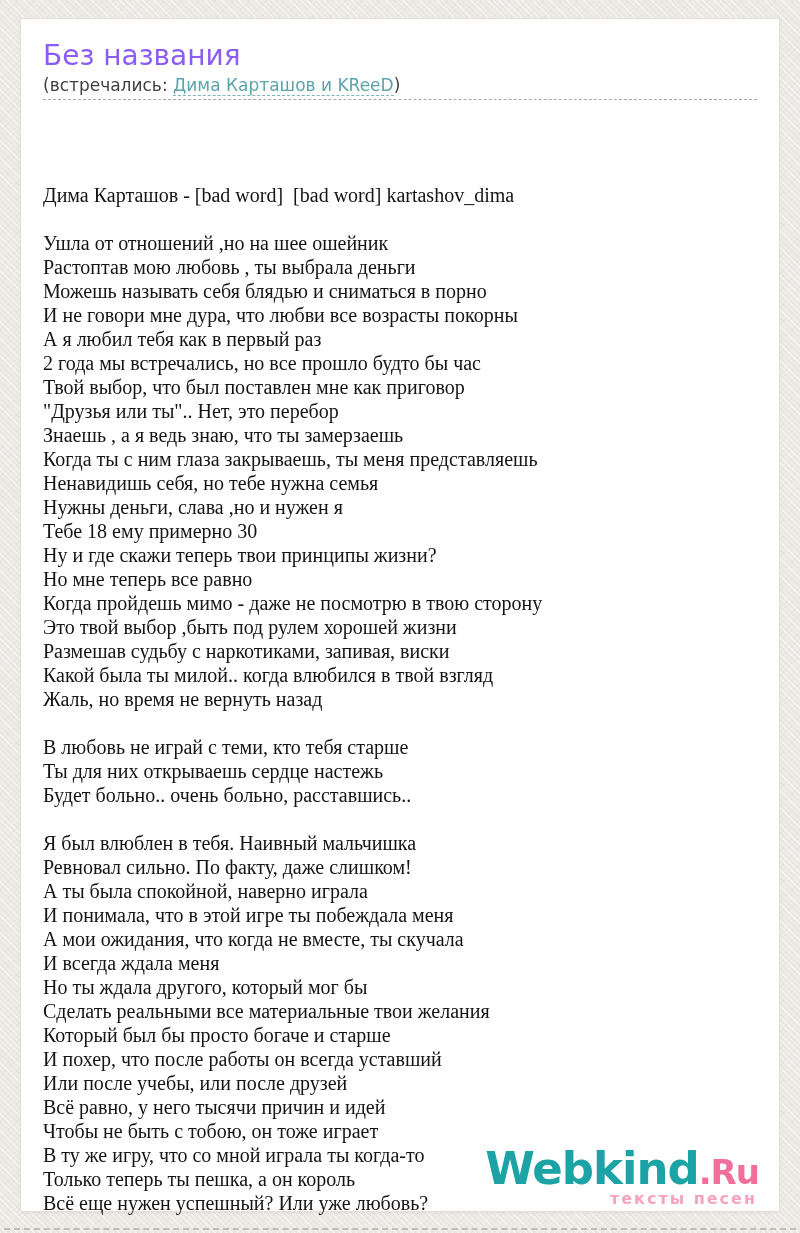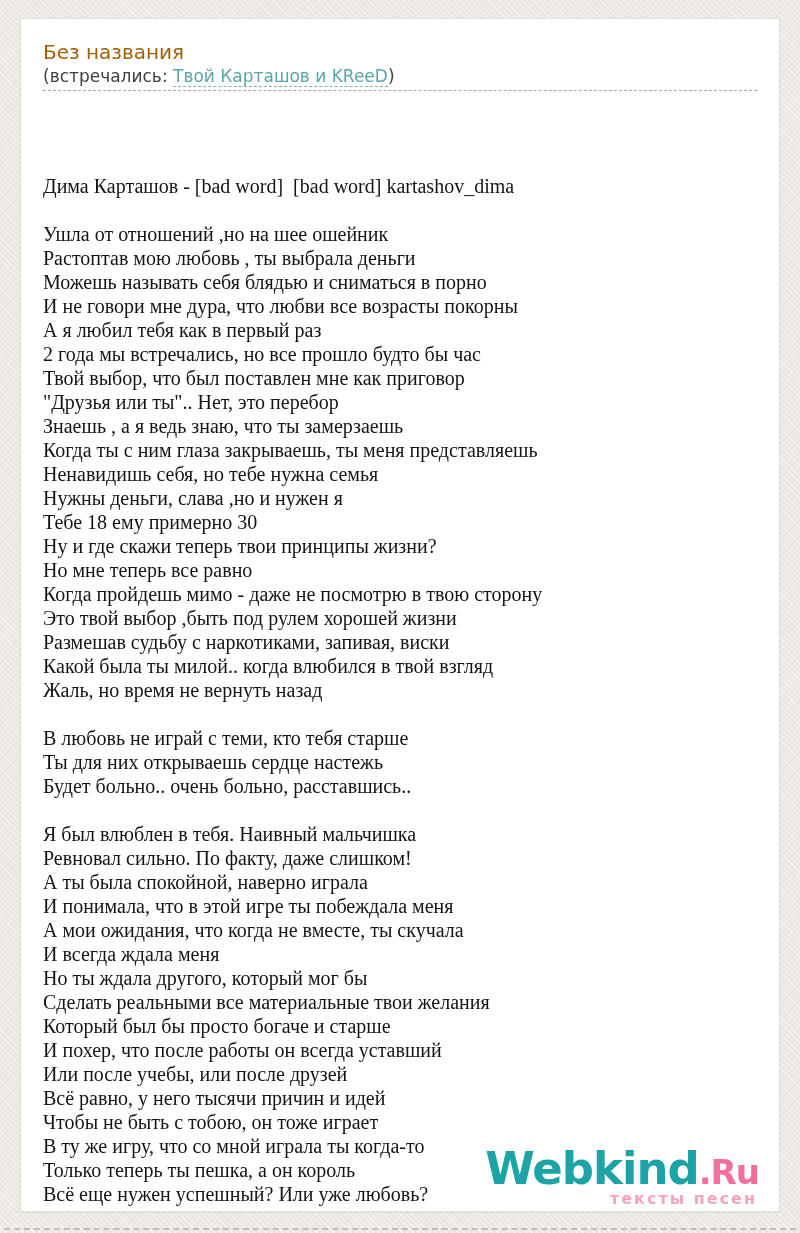--- a/index.html
+++ b/index.html
@@ -25,22 +25,22 @@
     background: #ffffff;
     border: 1px solid #e3e0da;
     box-shadow: 0 1px 2px rgba(0,0,0,0.06);
     padding: 22px 22px 0 22px;
   }
   .header {
     border-bottom: 1px dashed #a3abb1;
     padding-bottom: 3px;
   }
   .page-title {
-    color: #a16207;
-    font-size: 20px;
+    color: #8b5cf6;
+    font-size: 28px;
     font-weight: 400;
     line-height: 1.1;
     letter-spacing: 0;
   }
   .artist-line {
     margin-top: 3px;
     font-size: 17px;
     color: #3f3f3f;
     line-height: 1.25;
   }
@@ -97,21 +97,21 @@
     border-top: 2px dashed #c0bcb6;
   }
 </style>
 </head>
 <body>
 
 <div class="content-card">
 
   <div class="header">
     <h1 class="page-title">Без названия</h1>
-    <div class="artist-line"><span>(встречались: </span><a class="artist-link">Твой Карташов и KReeD</a><span>)</span></div>
+    <div class="artist-line"><span>(встречались: </span><a class="artist-link">Дима Карташов и KReeD</a><span>)</span></div>
   </div>
 
   <div class="lyrics">
     
   <div class="lyric-line">Дима Карташов - [bad word]  [bad word] kartashov_dima</div><div class="lyric-line"></div><div class="lyric-line">Ушла от отношений ,но на шее ошейник</div><div class="lyric-line">Растоптав мою любовь , ты выбрала деньги</div><div class="lyric-line">Можешь называть себя блядью и сниматься в порно</div><div class="lyric-line">И не говори мне дура, что любви все возрасты покорны</div><div class="lyric-line">А я любил тебя как в первый раз</div><div class="lyric-line">2 года мы встречались, но все прошло будто бы час</div><div class="lyric-line">Твой выбор, что был поставлен мне как приговор</div><div class="lyric-line">"Друзья или ты".. Нет, это перебор</div><div class="lyric-line">Знаешь , а я ведь знаю, что ты замерзаешь</div><div class="lyric-line">Когда ты с ним глаза закрываешь, ты меня представляешь</div><div class="lyric-line">Ненавидишь себя, но тебе нужна семья</div><div class="lyric-line">Нужны деньги, слава ,но и нужен я</div><div class="lyric-line">Тебе 18 ему примерно 30</div><div class="lyric-line">Ну и где скажи теперь твои принципы жизни?</div><div class="lyric-line">Но мне теперь все равно</div><div class="lyric-line">Когда пройдешь мимо - даже не посмотрю в твою сторону</div><div class="lyric-line">Это твой выбор ,быть под рулем хорошей жизни</div><div class="lyric-line">Размешав судьбу с наркотиками, запивая, виски</div><div class="lyric-line">Какой была ты милой.. когда влюбился в твой взгляд</div><div class="lyric-line">Жаль, но время не вернуть назад</div><div class="lyric-line"></div><div class="lyric-line">В любовь не играй с теми, кто тебя старше</div><div class="lyric-line">Ты для них открываешь сердце настежь</div><div class="lyric-line">Будет больно.. очень больно, расставшись..</div><div class="lyric-line"></div><div class="lyric-line">Я был влюблен в тебя. Наивный мальчишка</div><div class="lyric-line">Ревновал сильно. По факту, даже слишком!</div><div class="lyric-line">А ты была спокойной, наверно играла</div><div class="lyric-line">И понимала, что в этой игре ты побеждала меня</div><div class="lyric-line">А мои ожидания, что когда не вместе, ты скучала</div><div class="lyric-line">И всегда ждала меня</div><div class="lyric-line">Но ты ждала другого, который мог бы</div><div class="lyric-line">Сделать реальными все материальные твои желания</div><div class="lyric-line">Который был бы просто богаче и старше</div><div class="lyric-line">И похер, что после работы он всегда уставший</div><div class="lyric-line">Или после учебы, или после друзей</div><div class="lyric-line">Всё равно, у него тысячи причин и идей</div><div class="lyric-line">Чтобы не быть с тобою, он тоже играет</div><div class="lyric-line">В ту же игру, что со мной играла ты когда-то</div><div class="lyric-line">Только теперь ты пешка, а он король</div><div class="lyric-line">Всё еще нужен успешный? Или уже любовь?</div><div class="lyric-line"></div></div>
 
   <a class="webkind-logo">
     <div class="logo-main"><span class="logo-brand">Webkind</span><span class="logo-tld">.Ru</span></div>
     <div class="logo-tagline">тексты песен</div>
   </a>

